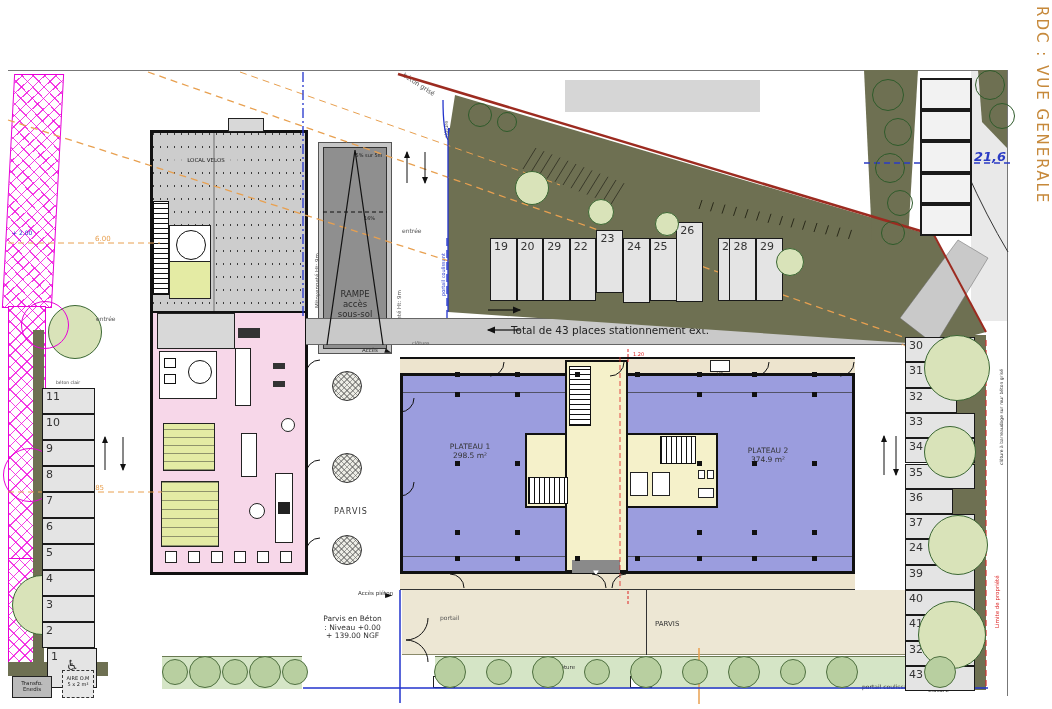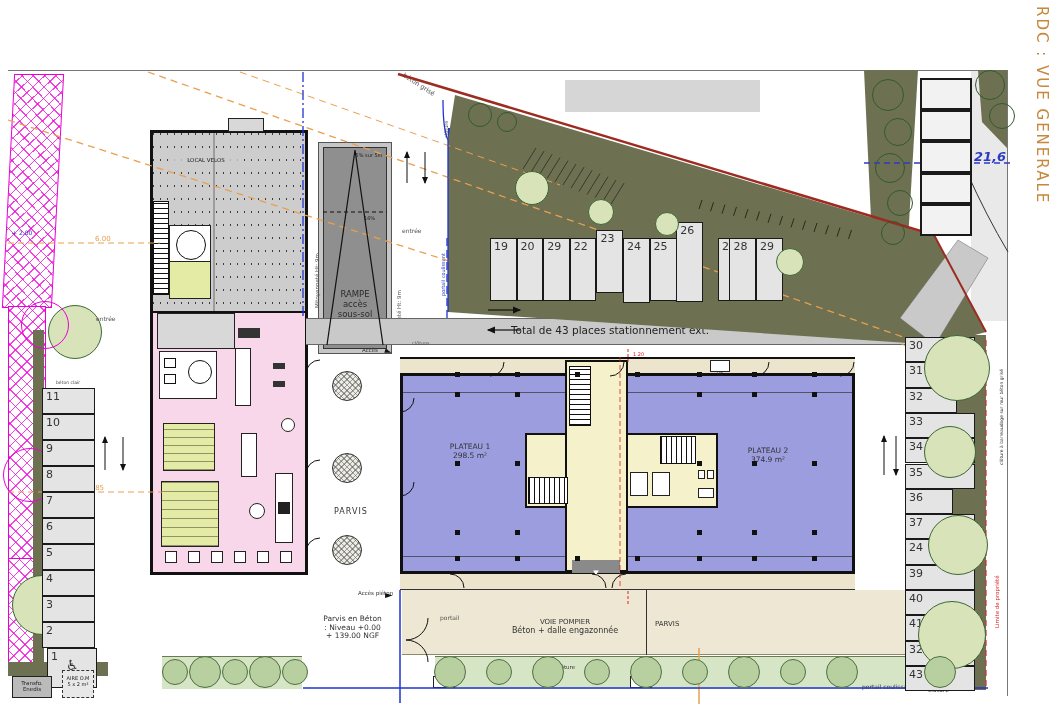--- a/index.html
+++ b/index.html
@@ -218,24 +218,20 @@
   </div>
   <div class="abs" style="left:400px;top:574px;width:455px;height:16px;background:#EDE4CE;border-bottom:1px solid #333;box-sizing:border-box;"></div>
   <div class="lbl ctr" style="left:560px;top:593px;width:80px;font-size:6.5px;color:#333;">
     <div>accès</div>
       <div>accueil bureaux</div>
   </div>
   <div class="lbl" style="left:633px;top:595px;font-size:5px;color:#D22;">1.20</div>
 
   <div class="abs" style="left:402px;top:590px;width:530px;height:65px;background:#EDE7D4;border-bottom:1px solid #8a8a6a;box-sizing:border-box;"></div>
   <div class="abs" style="left:646px;top:590px;width:1px;height:65px;background:#333;"></div>
-  <div class="lbl ctr" style="left:475px;top:618px;width:180px;">
-    <div style="font-size:7px;color:#333;">VOIE POMPIER</div>
-    <div style="font-size:8px;color:#333;">Béton + dalle engazonnée</div>
-  </div>
   <div class="lbl" style="left:655px;top:620px;font-size:7px;color:#333;">PARVIS</div>
   <div class="lbl ctr" style="left:305px;top:615px;width:95px;font-size:7.5px;color:#333;">
     <div>Parvis en Béton</div>
     <div>: Niveau +0.00</div>
     <div>+ 139.00 NGF</div>
   </div>
   <div class="lbl" style="left:358px;top:590px;font-size:5.5px;color:#333;">Accès piéton</div>
   <div class="lbl" style="left:385px;top:589px;font-size:10px;color:#111;">►</div>
   <div class="lbl" style="left:440px;top:615px;font-size:6px;color:#555;">portail</div>
 

